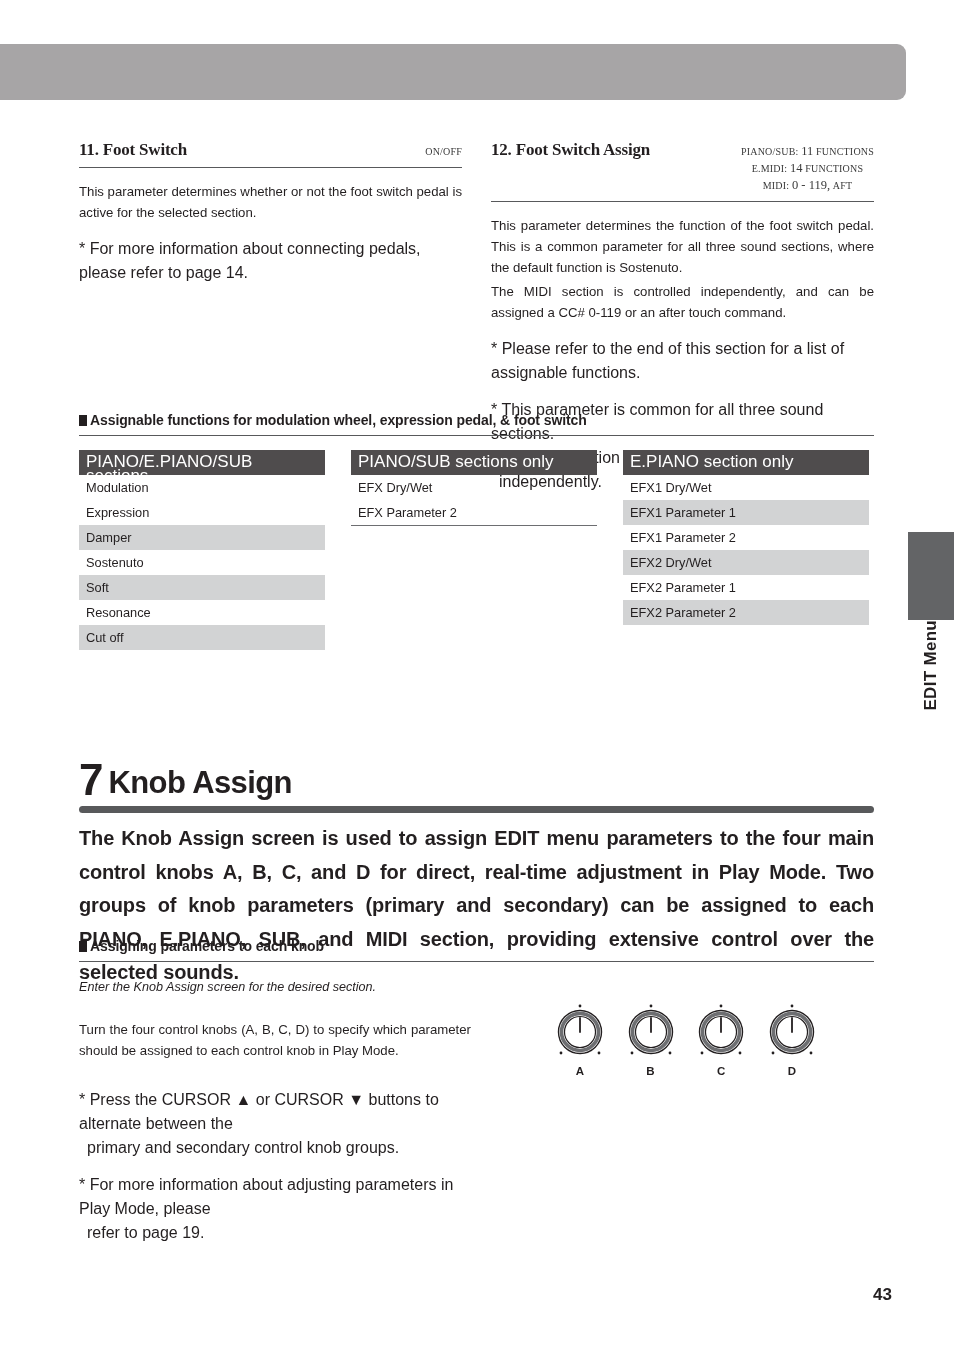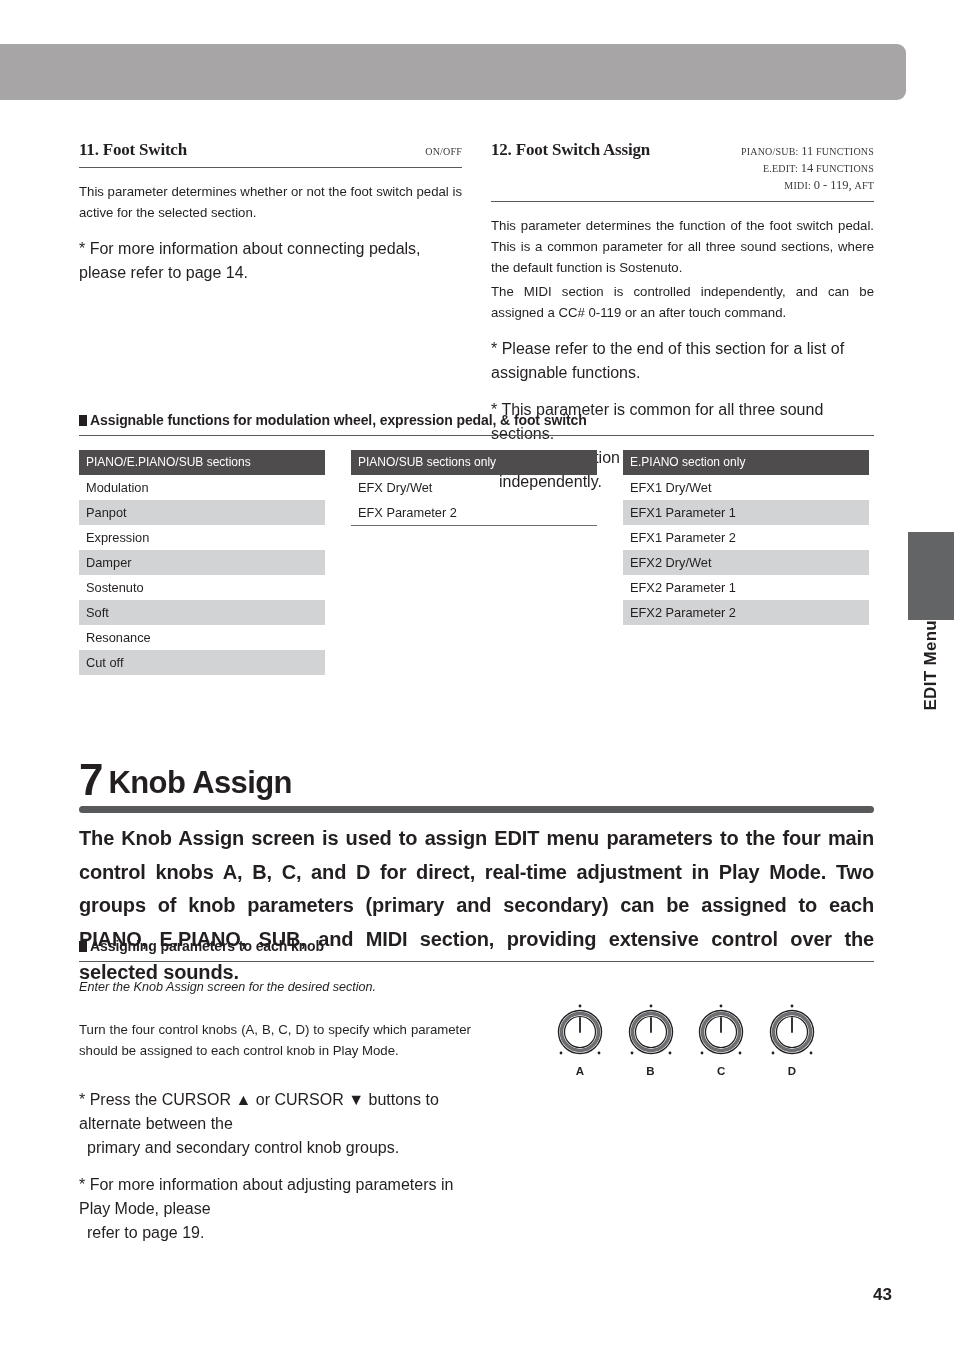--- a/index.html
+++ b/index.html
@@ -67,21 +67,21 @@
   }
   .sec-range {
     font-size: 11px;
     color: #3a3a3a;
     text-align: right;
     line-height: 1.35;
     white-space: nowrap;
   }
   .sc { font-variant: small-caps; font-size: 10px; letter-spacing: .2px; }
   .num { font-size: 12.5px; }
-  .range-lines { text-align: right; }
+  .range-lines { text-align: center; }
   .range-lines div { white-space: nowrap; }
 
   .rule {
     border-bottom: 1px solid #58595b;
     height: 0;
     margin-top: 1px;
   }
 
   .body-text {
     font-size: 13.2px;
@@ -127,21 +127,21 @@
   .tables {
     display: flex;
     gap: 0;
     margin-top: 14px;
   }
   .tbl { width: 246px; margin-right: 26px; }
   .tbl:last-child { margin-right: 0; }
   .tbl-head {
     background: #4f4c4d;
     color: #ffffff;
-    font-size: 12px;
+    font-size: 17px;
     padding: 5px 7px 6px 7px;
     height: 25px;
     line-height: 14px;
   }
   .tbl-row {
     font-size: 12.8px;
     padding: 5px 7px 11px 7px;
     height: 25px;
     line-height: 15px;
     color: #231f20;
@@ -304,21 +304,21 @@
   <div class="col-right">
     <div class="sec-head-row">
       <div class="sec-title">12. Foot Switch Assign</div>
       <div class="sec-range range-lines">
         <div>
           <span class="sc">PIANO/SUB:</span>
           <span class="num">11</span>
           <span class="sc">FUNCTIONS</span>
         </div>
         <div>
-          <span class="sc">E.EDIT:</span>
+          <span class="sc">E.MIDI:</span>
           <span class="num">14</span>
           <span class="sc">FUNCTIONS</span>
         </div>
         <div>
           <span class="sc">MIDI:</span>
           <span class="num">0 - 119,</span>
           <span class="sc">AFT</span>
         </div>
       </div>
     </div>
@@ -336,21 +336,20 @@
     <div class="sub-head">
       <span class="sq"></span><span>Assignable functions for modulation wheel, expression pedal, &amp; foot switch</span>
     </div>
     <div class="sub-rule"></div>
 
     <div class="tables">
 
       <div class="tbl">
         <div class="tbl-head">PIANO/E.PIANO/SUB sections</div>
         <div class="tbl-row">Modulation</div>
-        <div class="tbl-row alt">Panpot</div>
         <div class="tbl-row">Expression</div>
         <div class="tbl-row alt">Damper</div>
         <div class="tbl-row">Sostenuto</div>
         <div class="tbl-row alt">Soft</div>
         <div class="tbl-row">Resonance</div>
         <div class="tbl-row alt">Cut off</div>
       </div>
 
       <div class="tbl">
         <div class="tbl-head">PIANO/SUB sections only</div>

